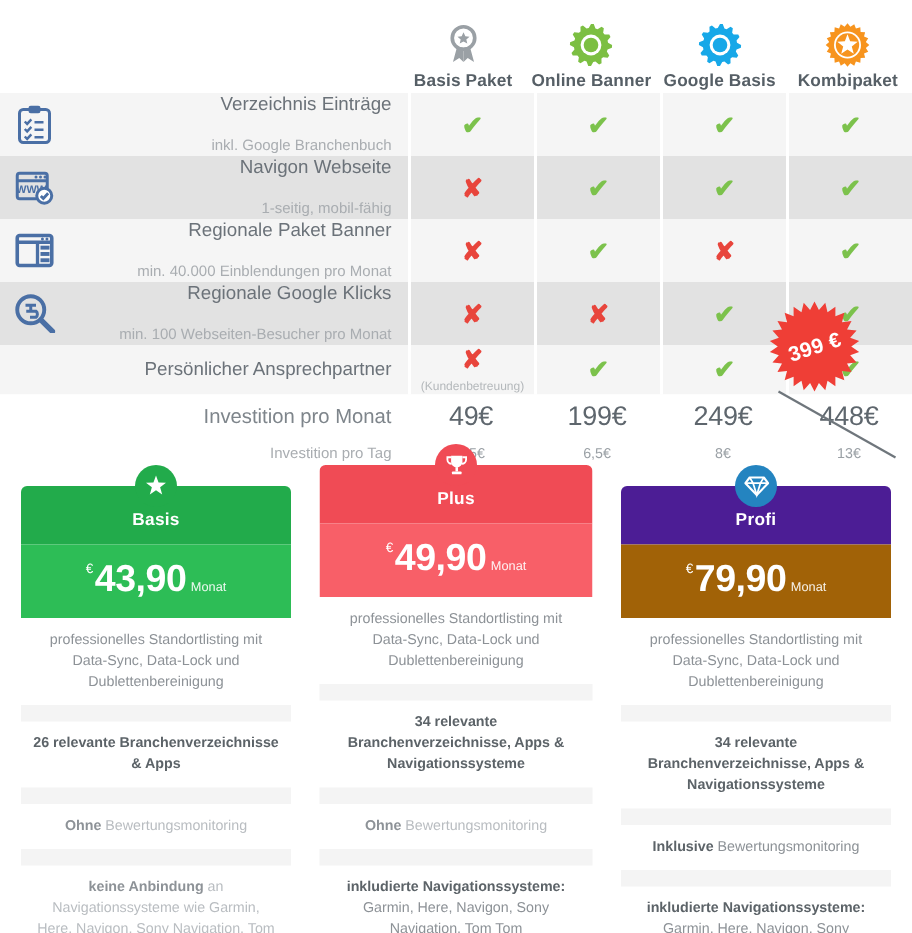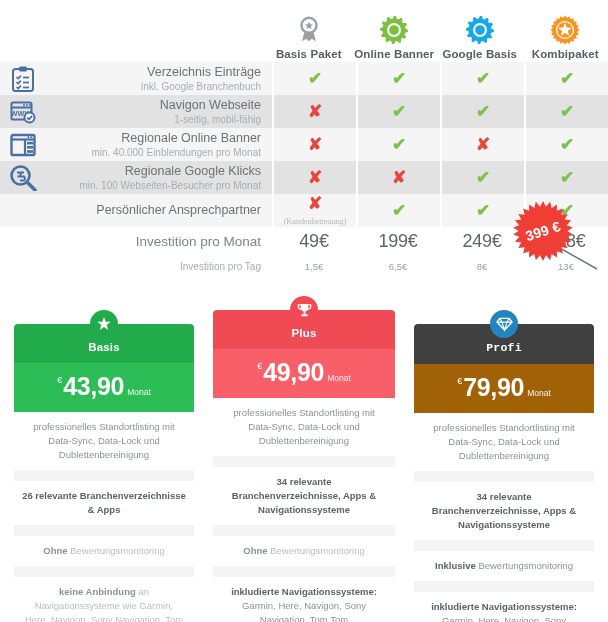--- a/index.html
+++ b/index.html
@@ -29,35 +29,35 @@
   .cmp-row.odd  { background: #f5f5f5; }
   .cmp-row.even { background: #e2e2e2; }
 
   .rowicon {
     width: 46px; flex: 0 0 46px;
     display: flex; align-items: center; justify-content: center;
   }
   .rowicon svg { display: block; }
   .rowtext {
     flex: 1 1 auto; text-align: right; padding-right: 11px;
-    display: flex; flex-direction: column; justify-content: center; align-items: flex-end;
+    display: flex; flex-direction: column; justify-content: center; align-items: flex-end; gap: 14px;
   }
   .rt-main { font-size: 12.5px; color: #6b7279; line-height: 15px; }
   .rt-sub  { font-size: 10px; color: #a9adb1; line-height: 13px; }
 
   .cell {
     flex: 0 0 84px; width: 84px;
     display: flex; flex-direction: column; align-items: center; justify-content: center;
     border-left: 2px solid #ffffff;
     position: relative;
   }
   .cell .mark { font-size: 17px; line-height: 17px; font-weight: bold; }
   .mark.yes { color: #7cc24c; }
   .mark.no  { color: #e8453c; }
-  .cell .note { font-size: 8px; color: #b4b8bb; margin-top: 5px; line-height: 9px; font-family: Liberation Serif, serif; }
+  .cell .note { font-size: 8px; color: #b4b8bb; margin-top: 5px; line-height: 9px; }
 
   
   .price-row { display: flex; align-items: center; height: 28px; background: #ffffff; padding-left: 20px; }
   .price-row .rowicon { width: 46px; flex: 0 0 46px; }
   .price-row .rowtext { padding-right: 11px; }
   .pr-label-main { font-size: 13.5px; color: #7e858b; }
   .pr-label-sub  { font-size: 10px; color: #a9adb1; }
   .price-row .cell { border-left: none; }
   .pr-month { font-size: 18px; color: #5e666d; font-weight: normal; letter-spacing: -.2px; }
   .pr-month.struck { position: relative; }
@@ -101,21 +101,21 @@
   .ch-title { font-size: 11.5px; font-weight: bold; color: #fff; padding: 17px 0 10px; letter-spacing: .2px; }
   .ch-price { padding: 9px 0 11px; color: #fff; white-space: nowrap; }
   .ch-cur  { font-size: 9px; vertical-align: super; margin-right: 1px; position: relative; top: -6px; }
   .ch-amt  { font-size: 25px; font-weight: bold; letter-spacing: -.3px; }
   .ch-per  { font-size: 8.5px; margin-left: 3px; opacity: .92; }
 
   .card.basis .ch-title { background: #22ab4b; }
   .card.basis .ch-price { background: #2dbd56; }
   .card.plus  .ch-title { background: #f04b55; }
   .card.plus  .ch-price { background: #f85f68; }
-  .card.profi .ch-title { background: #404040; font-family: Liberation Mono, monospace; }
+  .card.profi .ch-title { background: #4c1d95; }
   .card.profi .ch-price { background: #a16207; }
 
   .card-body { background: #ffffff; }
   .feat { padding: 8px 8px; text-align: center; font-size: 9.5px; line-height: 14px; }
   .feat.strip { background: #f4f4f4; height: 11px; padding: 0; }
   .feat.muted { color: #b9bdc1; }
   .feat.dim   { color: #8d9297; }
   .feat.bold  { color: #5c6368; font-weight: bold; text-align: center; }
   .feat b { color: #5c6368; }
   .feat.muted b { color: #8d9297; }
@@ -243,21 +243,21 @@
                 <circle cx="21.3" cy="4.3" r="1"></circle>
               </g>
       <g fill="#4a6fa5">
                 <rect x="17" y="8.8" width="6" height="2.6"></rect>
                 <rect x="17" y="13" width="6" height="2.6"></rect>
                 <rect x="17" y="17.2" width="6" height="2.6"></rect>
               </g>
     </svg>
           </div>
           <div class="rowtext">
-            <div class="rt-main">Regionale Online Banner</div>
+            <div class="rt-main">Regionale Paket Banner</div>
             <div class="rt-sub">min. 40.000 Einblendungen pro Monat</div>
           </div>
           <div class="cell">
             <span class="mark no">✘</span>
           </div>
           <div class="cell">
             <span class="mark yes">✔</span>
           </div>
           <div class="cell">
             <span class="mark no">✘</span>

